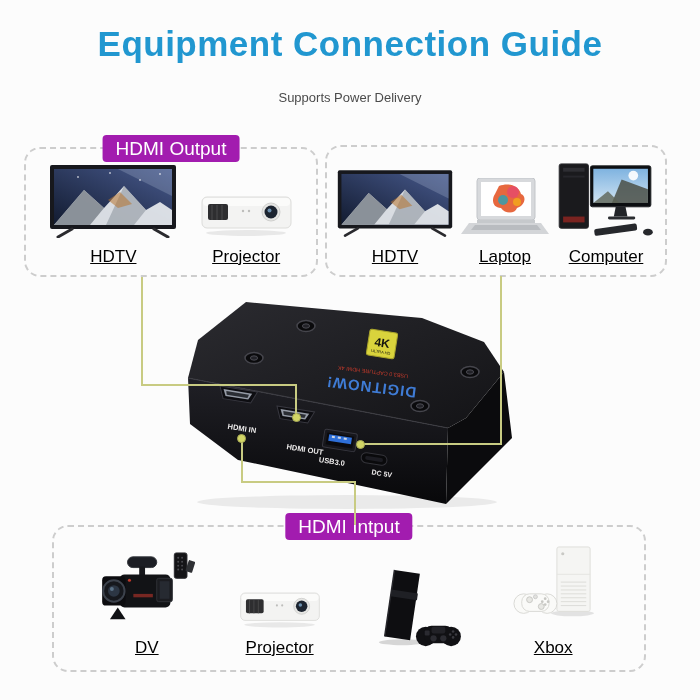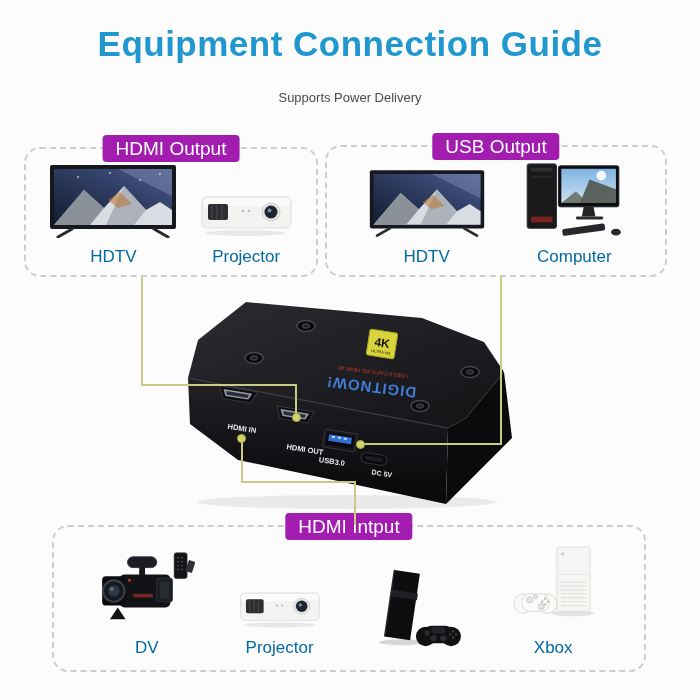--- a/index.html
+++ b/index.html
@@ -13,21 +13,21 @@
   #box-hdmi-out{left:24px;top:147px;width:294px;height:130px;}
   #box-usb-out{left:325px;top:145px;width:342px;height:132px;}
   #box-hdmi-in{left:52px;top:525px;width:594px;height:147px;}
   .badge{position:absolute;top:-14px;left:50%;transform:translateX(-50%);
          background:#a21caf;color:#ffffff;font-size:19px;line-height:27px;
          padding:0 13px;border-radius:4px;white-space:nowrap;z-index:4;}
   .device-row{position:absolute;left:0;top:0;right:0;bottom:0;display:flex;
               align-items:flex-end;justify-content:space-evenly;padding:0 2px 8px 2px;}
   #box-hdmi-in .device-row{padding-bottom:12px;}
   .device-item{display:flex;flex-direction:column;align-items:center;}
-  .device-label{margin-top:5px;font-size:17px;color:#0369a1;}
+  .device-label{margin-top:5px;font-size:17px;color:#000000;text-decoration:underline;}
   .conn{position:absolute;background:#c8cb82;z-index:5;}
   .dot{position:absolute;width:9px;height:9px;border-radius:50%;background:#d2d566;
        border:1px solid #a9ac55;box-sizing:border-box;z-index:6;}
   .capture{position:absolute;left:182px;top:300px;z-index:2;}
   svg text{font-family:"Liberation Sans",sans-serif;}
   .hidden-defs{position:absolute;width:0;height:0;}
 </style>
 </head>
 <body>
 
@@ -100,37 +100,52 @@
             <circle cx="44" cy="28" r="1.2" fill="#bdbdbb"></circle>
               <circle cx="50" cy="28" r="1.2" fill="#bdbdbb"></circle>
           </svg>
         </span>
         <div class="device-label">Projector</div>
       </div>
     </div>
   </div>
 
   <div class="group-box" id="box-usb-out">
-    <div class="badge">USB Output</div>
     <div class="device-row">
       <div class="device-item">
         <span>
           <svg width="118" height="70" viewBox="0 0 130 74">
             <rect x="2" y="1" width="126" height="64" rx="2" fill="#17181d"></rect>
             <rect x="6" y="5" width="118" height="56" fill="url(#gsky)"></rect>
             <polygon points="70,5 124,5 124,32" fill="#aebbd4" opacity="0.28"></polygon>
             <polygon points="6,61 36,26 56,44 76,22 98,46 112,38 124,46 124,61" fill="#e8ecef" opacity="0.92"></polygon>
             <polygon points="6,61 36,26 56,44 42,61" fill="#7d848c" opacity="0.85"></polygon>
             <polygon points="76,22 98,46 86,61 58,61" fill="#9aa1a9" opacity="0.7"></polygon>
             <polygon points="60,36 72,28 84,40 70,44" fill="#b8742f" opacity="0.55"></polygon>
             <path d="M24,65 L10,73" stroke="#2a2a2e" stroke-width="3" stroke-linecap="round"></path>
             <path d="M106,65 L120,73" stroke="#2a2a2e" stroke-width="3" stroke-linecap="round"></path>
           </svg>
         </span>
         <div class="device-label">HDTV</div>
+      </div>
+      <div class="device-item">
+        <span>
+          <svg width="88" height="60" viewBox="0 0 88 60">
+            <rect x="16" y="0" width="58" height="42" rx="3" fill="#d7d9dc" stroke="#c2c5c9"></rect>
+            <rect x="20" y="4" width="50" height="34" fill="#ffffff"></rect>
+            <path d="M38,8 C48,4 58,8 60,16 C66,18 64,28 56,30 C54,36 44,36 40,30 C32,30 30,22 34,16 Z" fill="#e4582a" opacity="0.9"></path>
+            <circle cx="52" cy="14" r="6" fill="#e6486e" opacity="0.8"></circle>
+            <circle cx="42" cy="22" r="5" fill="#28a3b8" opacity="0.8"></circle>
+            <circle cx="56" cy="24" r="4" fill="#f2a71b" opacity="0.85"></circle>
+            <rect x="16" y="42" width="58" height="3" fill="#c6c9cc"></rect>
+            <path d="M8,45 L80,45 L88,56 L0,56 Z" fill="#d3d5d8"></path>
+            <path d="M14,47 L76,47 L80,52 L10,52 Z" fill="#b9bcc0"></path>
+          </svg>
+        </span>
+        <div class="device-label">Laptop</div>
       </div>
       <div class="device-item">
         <span>
           <svg width="100" height="78" viewBox="0 0 100 80">
             <rect x="2" y="4" width="30" height="66" rx="2" fill="#1a1a1d" stroke="#2c2c30"></rect>
             <rect x="6" y="8" width="22" height="4" fill="#2e2e33"></rect>
             <rect x="6" y="16" width="22" height="2" fill="#26262b"></rect>
             <rect x="6" y="58" width="22" height="6" fill="#7a2320"></rect>
             <rect x="34" y="6" width="62" height="42" rx="2" fill="#0c0e11" stroke="#1f2124"></rect>
             <rect x="37" y="9" width="56" height="35" fill="url(#gscr)"></rect>

